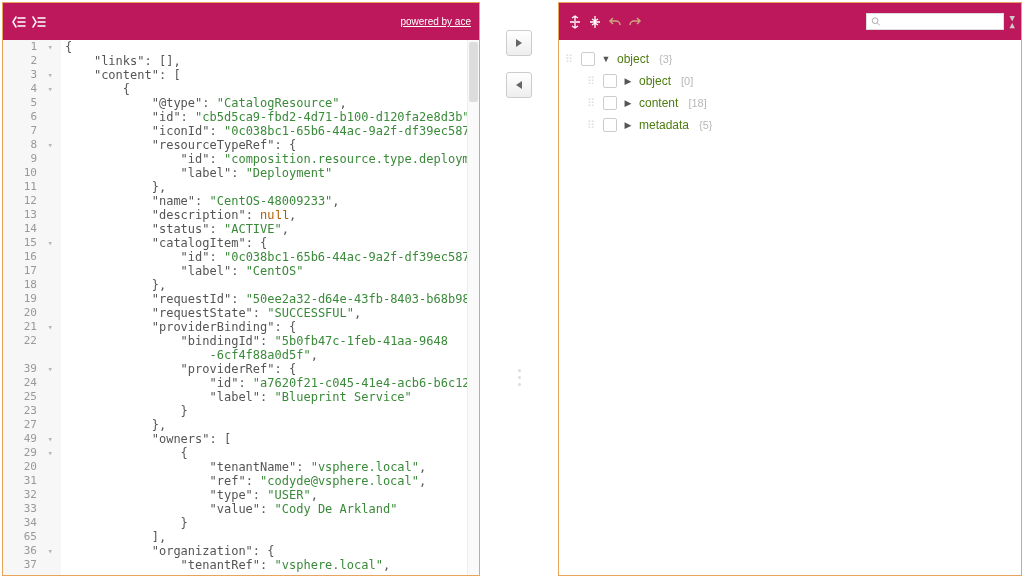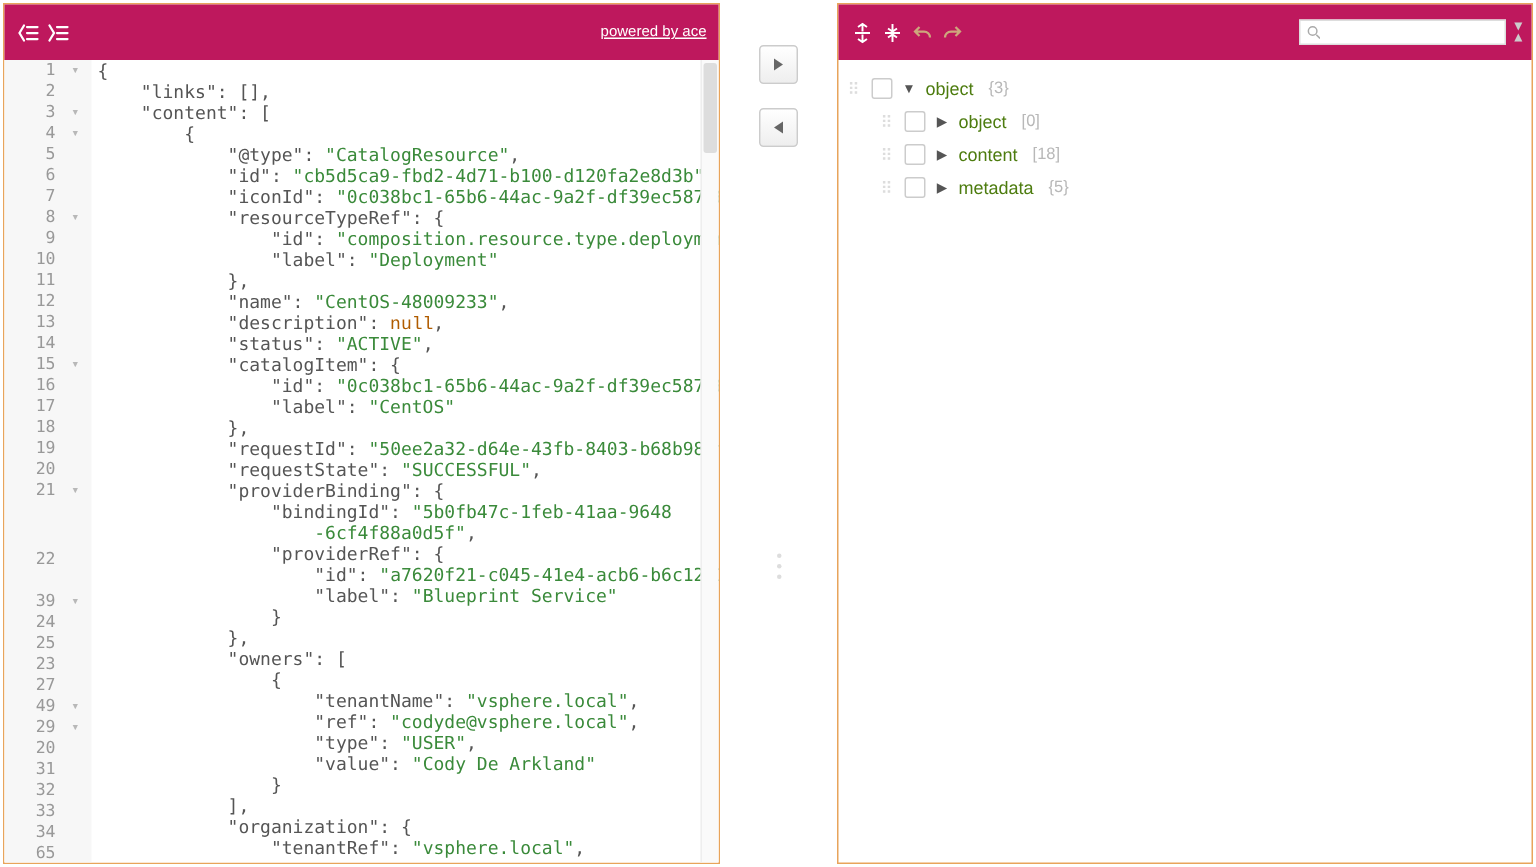--- a/index.html
+++ b/index.html
@@ -83,21 +83,21 @@
           <div class="ln">12</div>
           <div class="ln">13</div>
           <div class="ln">14</div>
           <div class="ln fold">15</div>
           <div class="ln">16</div>
           <div class="ln">17</div>
           <div class="ln">18</div>
           <div class="ln">19</div>
           <div class="ln">20</div>
           <div class="ln fold">21</div>
-          <div class="ln" style="height: 28px; margin-top: 32px;">22</div>
+          <div class="ln" style="height: 28px;">22</div>
           <div class="ln fold">39</div>
           <div class="ln">24</div>
           <div class="ln">25</div>
           <div class="ln">23</div>
           <div class="ln">27</div>
           <div class="ln fold">49</div>
           <div class="ln fold">29</div>
           <div class="ln">20</div>
           <div class="ln">31</div>
           <div class="ln">32</div>

